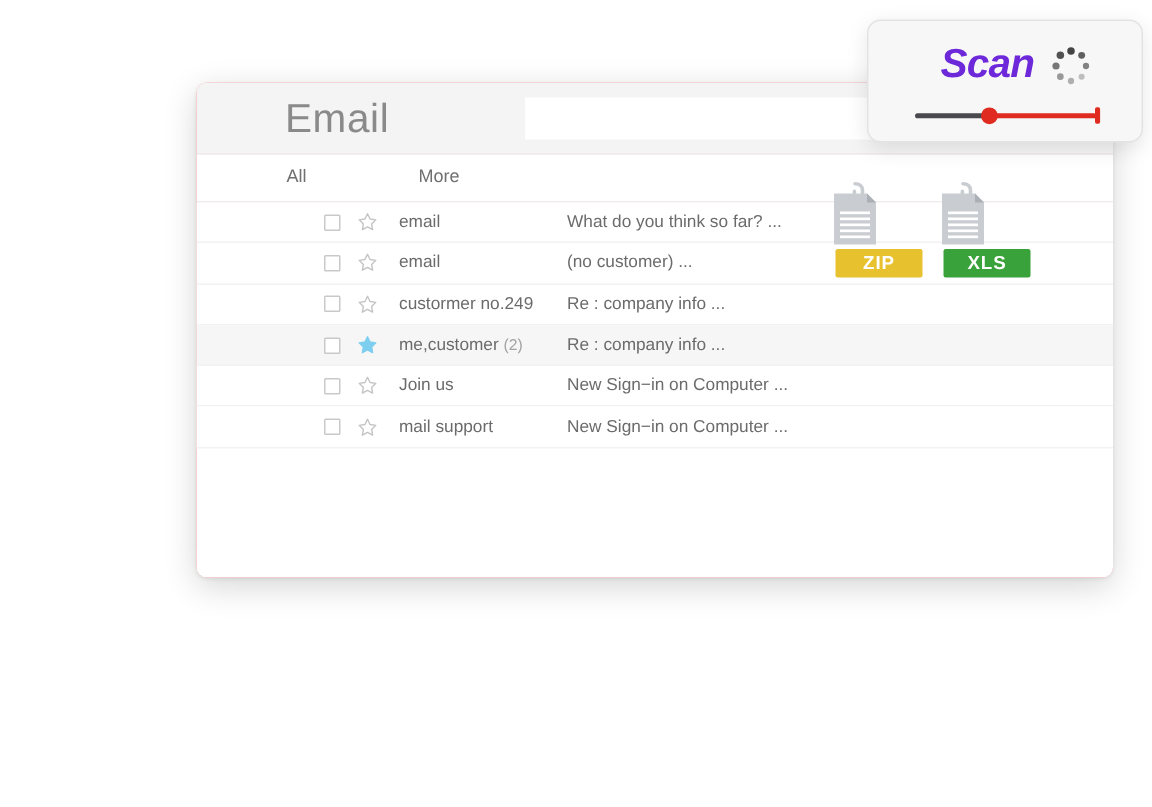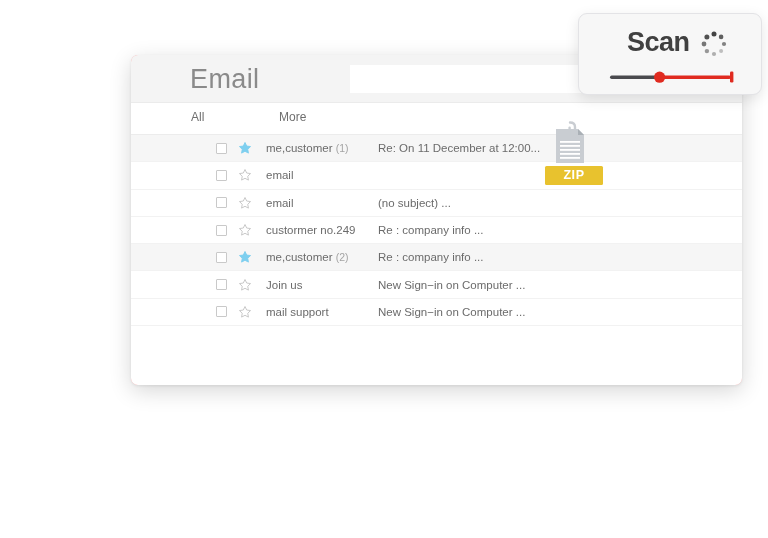--- a/index.html
+++ b/index.html
@@ -121,21 +121,21 @@
     white-space: nowrap;
     overflow: hidden;
   }
 
   
   .badges { position: absolute; left: 541px; top: 119px; display: flex; gap: 14px; z-index: 30; }
   .badge { position: relative; width: 58px; }
   .doc-ico { display: block; margin: 0 auto; width: 40px; height: 46px; }
   .badge-label {
     position: absolute;
-    left: 4px; top: 47px;
+    left: 16px; top: 47px;
     width: 58px; height: 19px;
     line-height: 19px;
     text-align: center;
     color: #ffffff;
     font-size: 12.5px;
     font-weight: bold;
     letter-spacing: 0.6px;
     border-radius: 1.5px;
     font-family: "Liberation Sans", sans-serif;
   }
@@ -149,23 +149,24 @@
     border: 1px solid #e3e3e6;
     border-radius: 9px;
     box-shadow: 0 4px 14px rgba(0,0,0,0.10);
     z-index: 40;
   }
   .scan-title {
     position: absolute;
     left: 48px; top: 13px;
     font-size: 27px;
     font-weight: bold;
-    color: #404040;
+    color: #6d28d9;
     letter-spacing: -0.5px;
     font-family: "Liberation Sans", sans-serif;
+    font-style: italic;
   }
   .spinner { position: absolute; left: 120px; top: 15px; width: 30px; height: 30px; }
   .slider-wrap { position: absolute; left: 29px; top: 56px; width: 128px; height: 14px; }
 </style>
 </head>
 <body>
 
 <div id="stage">
 
   <div class="email-window">
@@ -180,42 +181,35 @@
         <span>All</span>
         <span class="chev"></span>
       </div>
       <div class="tb-item tb-more">
         <span>More</span>
         <span class="chev"></span>
       </div>
     </div>
 
     <div class="mail-list" id="mail-list">
-        <div class="mail-row sel">
-          <div class="cb"></div>
-          <div class="star"><svg viewBox="0 0 24 24" width="14" height="14">
-              <path d="M12 2.6l2.9 6 6.6.95-4.8 4.65 1.15 6.55L12 17.65 6.15 20.75 7.3 14.2 2.5 9.55l6.6-.95z" fill="#7ecfef" stroke="#7ecfef" stroke-width="1.6" stroke-linejoin="round"></path>
-            </svg></div>
-          <div class="sender">me,customer <span class="cnt">(1)</span></div>
-          <div class="subject">Re: On 11 December at 12:00...</div>
-        </div>
         <div class="mail-row">
           <div class="cb"></div>
           <div class="star"><svg viewBox="0 0 24 24" width="14" height="14">
               <path d="M12 2.6l2.9 6 6.6.95-4.8 4.65 1.15 6.55L12 17.65 6.15 20.75 7.3 14.2 2.5 9.55l6.6-.95z" fill="none" stroke="#c4c4c4" stroke-width="1.6" stroke-linejoin="round"></path>
             </svg></div>
           <div class="sender">email</div>
+          <div class="subject">What do you think so far? ...</div>
         </div>
         <div class="mail-row">
           <div class="cb"></div>
           <div class="star"><svg viewBox="0 0 24 24" width="14" height="14">
               <path d="M12 2.6l2.9 6 6.6.95-4.8 4.65 1.15 6.55L12 17.65 6.15 20.75 7.3 14.2 2.5 9.55l6.6-.95z" fill="none" stroke="#c4c4c4" stroke-width="1.6" stroke-linejoin="round"></path>
             </svg></div>
           <div class="sender">email</div>
-          <div class="subject">(no subject) ...</div>
+          <div class="subject">(no customer) ...</div>
         </div>
         <div class="mail-row">
           <div class="cb"></div>
           <div class="star"><svg viewBox="0 0 24 24" width="14" height="14">
               <path d="M12 2.6l2.9 6 6.6.95-4.8 4.65 1.15 6.55L12 17.65 6.15 20.75 7.3 14.2 2.5 9.55l6.6-.95z" fill="none" stroke="#c4c4c4" stroke-width="1.6" stroke-linejoin="round"></path>
             </svg></div>
           <div class="sender">custormer no.249</div>
           <div class="subject">Re : company info ...</div>
         </div>
         <div class="mail-row sel">
@@ -254,20 +248,35 @@
           <g fill="#ffffff">
             <rect x="10" y="22" width="20" height="1.8"></rect>
             <rect x="10" y="26" width="20" height="1.8"></rect>
             <rect x="10" y="30" width="20" height="1.8"></rect>
             <rect x="10" y="34" width="20" height="1.8"></rect>
             <rect x="10" y="38" width="20" height="1.8"></rect>
           </g>
         </svg>
         <div class="badge-label" style="background:#e8c22e">ZIP</div>
       </div>
+      <div class="badge">
+        <svg class="doc-ico" viewBox="0 0 40 46">
+          <path d="M6 10 h22 l6 6 v28 H6 z" fill="#c9cdd2"></path>
+          <path d="M28 10 l6 6 h-6 z" fill="#aab0b6"></path>
+          <path d="M20 3.5 c3.2 0 5 1.9 5 4.4 v8.6 c0 1.6-1.2 2.7-2.7 2.7 s-2.7-1.1-2.7-2.7 V8.6" fill="none" stroke="#c9cdd2" stroke-width="2.4" stroke-linecap="round"></path>
+          <g fill="#ffffff">
+            <rect x="10" y="22" width="20" height="1.8"></rect>
+            <rect x="10" y="26" width="20" height="1.8"></rect>
+            <rect x="10" y="30" width="20" height="1.8"></rect>
+            <rect x="10" y="34" width="20" height="1.8"></rect>
+            <rect x="10" y="38" width="20" height="1.8"></rect>
+          </g>
+        </svg>
+        <div class="badge-label" style="background:#3aa23a">XLS</div>
+      </div>
     </div>
 
   <div class="scan-card">
     <div class="scan-title">Scan</div>
 
     <svg class="spinner" viewBox="0 0 30 30">
       <circle cx="15" cy="5" r="2.5" fill="#3a3a3a" opacity="0.95"></circle>
       <circle cx="22.1" cy="7.9" r="2.3" fill="#3a3a3a" opacity="0.80"></circle>
       <circle cx="25" cy="15" r="2.1" fill="#3a3a3a" opacity="0.62"></circle>
       <circle cx="22.1" cy="22.1" r="2.0" fill="#3a3a3a" opacity="0.30"></circle>

